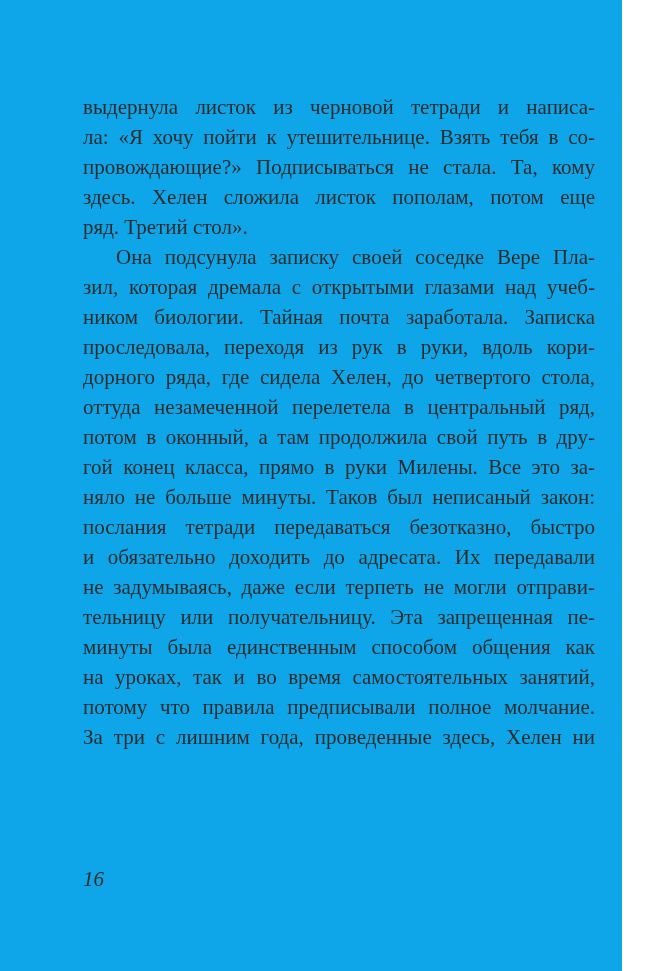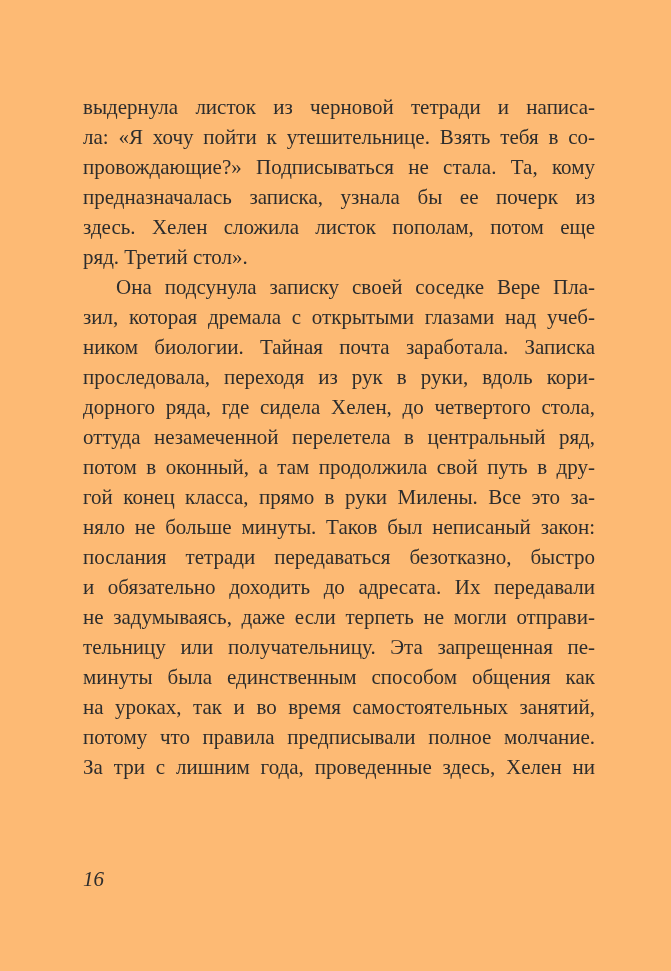--- a/index.html
+++ b/index.html
@@ -2,23 +2,23 @@
 <html lang="ru"><head>
 <meta charset="utf-8">
 <style>
   html, body {
     margin: 0;
     padding: 0;
     background: #ffffff;
   }
   .page {
     position: relative;
-    width: 671px;
+    width: 622px;
     height: 971px;
-    background: #fdba74;
+    background: #0ea5e9;
     font-family: "Liberation Serif", "DejaVu Serif", serif;
     color: #2d2d2d;
     overflow: hidden;
   }
   .text-block {
     position: absolute;
     left: 83px;
     top: 92px;
     width: 512px;
   }
@@ -54,21 +54,20 @@
 </head>
 <body>
 
 <div class="page">
   <div class="text-block">
 
     <div class="para">
       <div class="line">выдернула листок из черновой тетради и написа-</div>
       <div class="line">ла: «Я хочу пойти к утешительнице. Взять тебя в со-</div>
       <div class="line">провождающие?» Подписываться не стала. Та, кому</div>
-      <div class="line">предназначалась записка, узнала бы ее почерк из</div>
       <div class="line">здесь. Хелен сложила листок пополам, потом еще</div>
       <div class="line para-end">ряд. Третий стол».</div>
     </div>
 
     <div class="para">
       <div class="line first-indent">Она подсунула записку своей соседке Вере Пла-</div>
       <div class="line">зил, которая дремала с открытыми глазами над учеб-</div>
       <div class="line">ником биологии. Тайная почта заработала. Записка</div>
       <div class="line">проследовала, переходя из рук в руки, вдоль кори-</div>
       <div class="line">дорного ряда, где сидела Хелен, до четвертого стола,</div>

